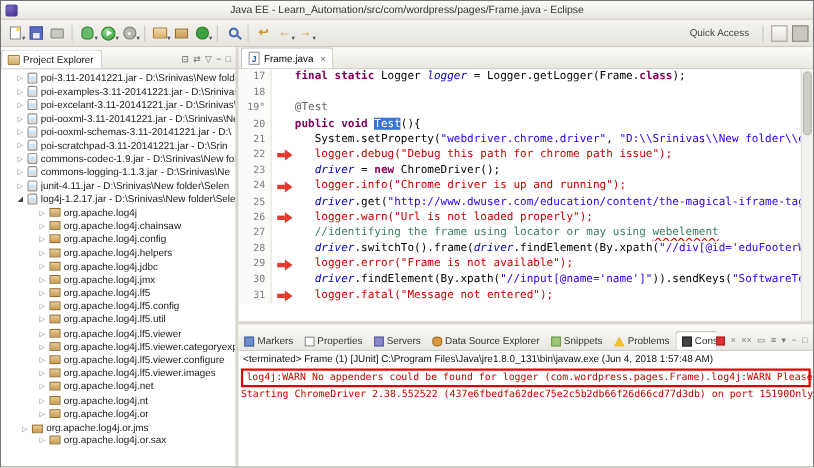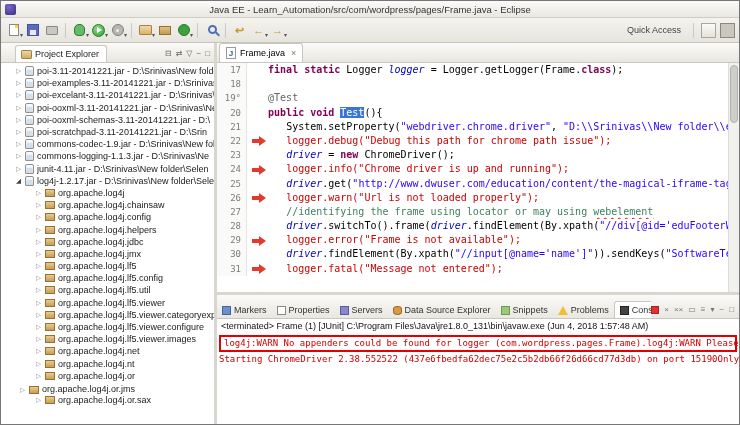--- a/index.html
+++ b/index.html
@@ -39,21 +39,21 @@
   .ic-lastedit,.ic-back,.ic-forward{color:#C9992E;font-weight:bold;font-size:11px;line-height:11px;}
   .tb-right{display:flex;align-items:center;gap:4px;flex:none;}
   .quick-access{font-size:9px;color:#444;padding:1px 4px;border:1px solid transparent;}
   .persp{width:15px;height:15px;border:1px solid #A8A69F;background:linear-gradient(#FBFAF7,#E4E2DB);flex:none;}
   .persp.active{background:#C9C7BF;border-color:#8A887F;}
 
   
   .main{flex:1;display:flex;min-height:0;background:#D9D6CF;}
   .left-panel{width:216px;flex:none;display:flex;flex-direction:column;border-right:3px solid #D9D6CF;background:#fff;}
   .panel-header{height:20px;flex:none;display:flex;align-items:flex-end;background:linear-gradient(#FBFAF8,#E9E7E1);border-bottom:1px solid #C9C7C0;}
-  .panel-tab{display:flex;align-items:center;gap:3px;padding:3px 7px 3px 5px;font-size:9px;color:#222;background:#fff;border:1px solid #C9C7C0;border-bottom:none;border-radius:3px 3px 0 0;margin-left:14px;text-align:right;}
+  .panel-tab{display:flex;align-items:center;gap:3px;padding:3px 7px 3px 5px;font-size:9px;color:#222;background:#fff;border:1px solid #C9C7C0;border-bottom:none;border-radius:3px 3px 0 0;margin-left:0;text-align:right;}
   .ic-explorer{width:11px;height:9px;background:linear-gradient(#EAD6A8,#D2AE66);border:1px solid #A8813E;border-radius:1px;flex:none;}
   .panel-header-icons{margin-left:auto;display:flex;align-items:center;gap:4px;padding:0 4px 4px 0;color:#666;font-size:8px;}
   .panel-header-icons span{cursor:default;}
   .tree{flex:1;overflow:hidden;padding-top:2px;}
   .tree-row{height:12.2px;display:flex;align-items:center;gap:3px;white-space:nowrap;overflow:hidden;font-size:9px;color:#1a1a1a;}
   .twisty{width:7px;flex:none;font-size:6.5px;color:#8a8a8a;text-align:center;}
   .twisty.exp{color:#444;}
   .i-jar{flex:none;width:9px;height:10px;background:linear-gradient(#FDFDFD,#D8D8D8);border:1px solid #8F8F8F;border-radius:2px 2px 1px 1px;position:relative;}
   .i-jar::before{content:"";position:absolute;left:1px;top:3px;right:1px;height:3px;background:#C9E2F5;}
   .i-package{flex:none;width:10px;height:8px;background:linear-gradient(#E8CB93,#C79E55);border:1px solid #96712F;}

